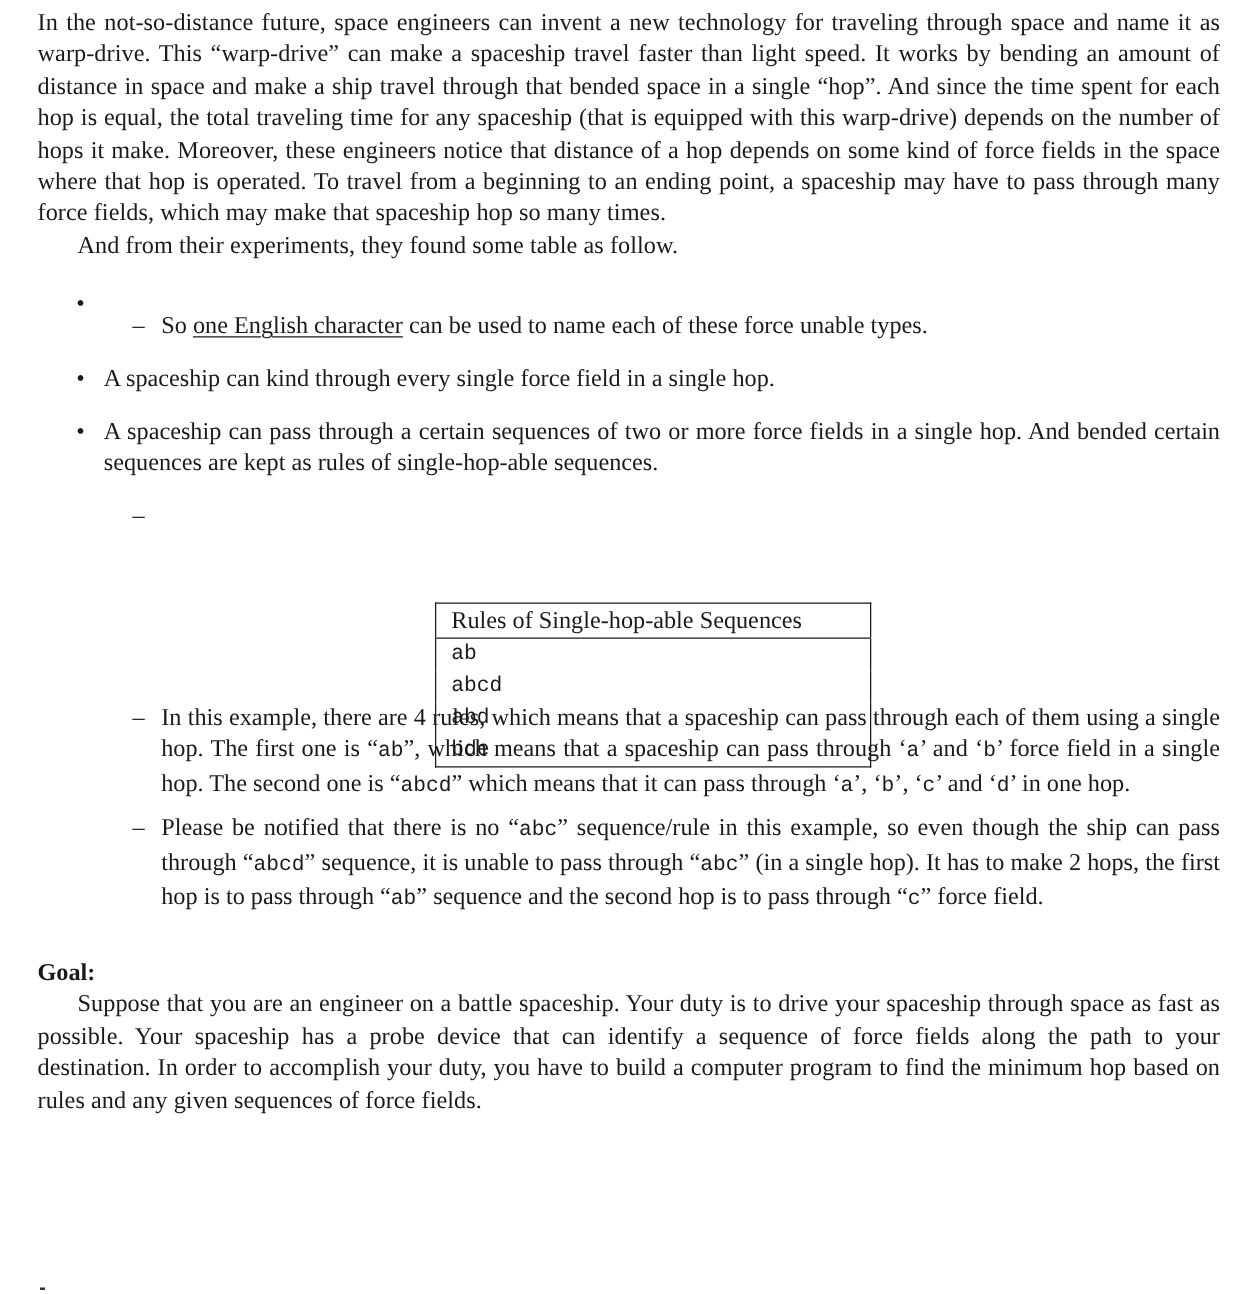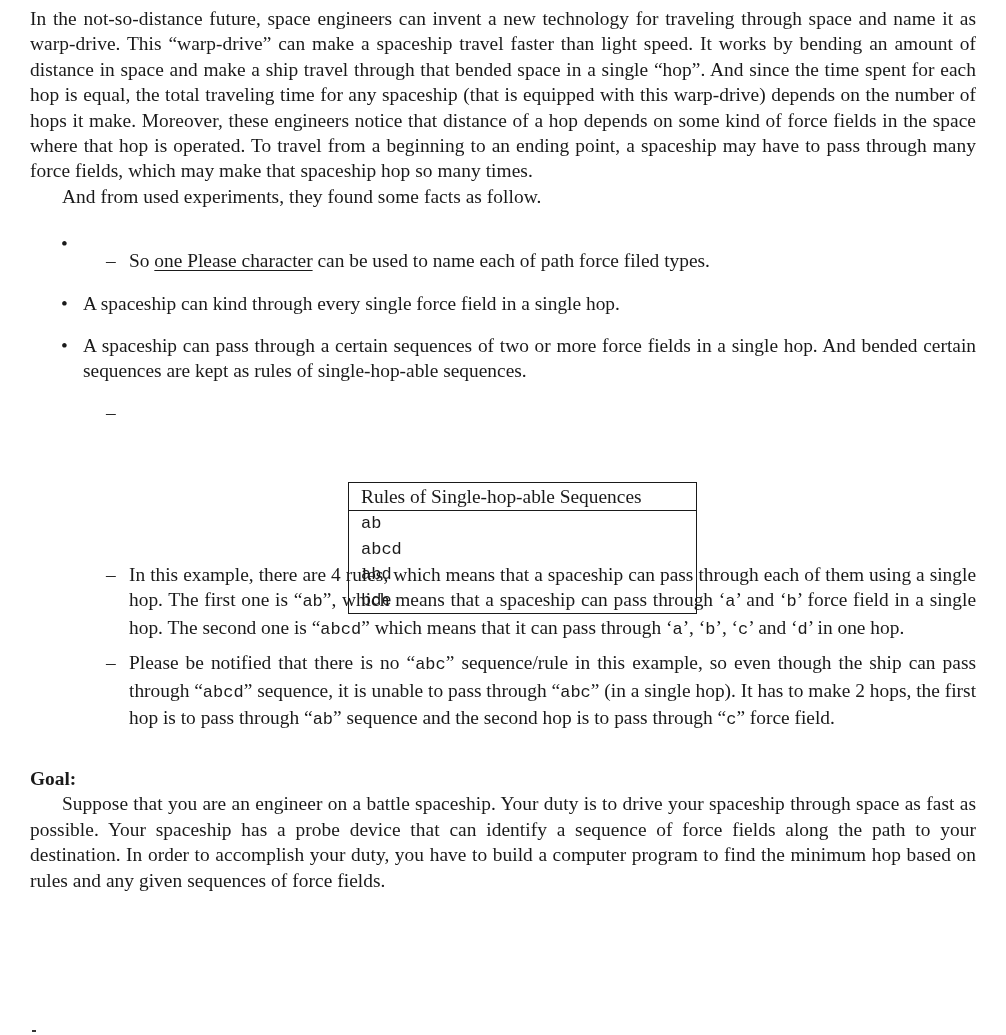--- a/index.html
+++ b/index.html
@@ -31,31 +31,31 @@
     table.rules td { padding: 0 12px; height: 25.5px; font-family: "Liberation Mono", monospace; font-size: 17px; }
     .goal { font-family: Liberation Serif, serif; font-weight: bold; font-size: 19.4px; line-height: 25px; }
     .stub { position: absolute; left: 32px; top: 1030px; width: 4px; height: 2px; background: #333; }
   </style>
 </head>
 <body>
 
 <div class="page">
 
   <p class="p first">In the not-so-distance future, space engineers can invent a new technology for traveling through space and name it as warp-drive. This “warp-drive” can make a spaceship travel faster than light speed. It works by bending an amount of distance in space and make a ship travel through that bended space in a single “hop”.  And since the time spent for each hop is equal, the total traveling time for any spaceship (that is equipped with this warp-drive) depends on the number of hops it make. Moreover, these engineers notice that distance of a hop depends on some kind of force fields in the space where that hop is operated.  To travel from a beginning to an ending point, a spaceship may have to pass through many force fields, which may make that spaceship hop so many times.</p>
-  <p class="p indent">And from used experiments, they found some facts as follow.</p>
+  <p class="p indent">And from their experiments, they found some table as follow.</p>
 
   <div style="height:22px"></div>
   <div class="li1">
     <span class="bullet">•</span>
   </div>
 
   <div style="height:17px"></div>
   <div class="li2">
     <span class="dash">–</span>
-    <span>So </span><span class="u">one Please character</span><span> can be used to name each of path force filed types.</span>
+    <span>So </span><span class="u">one English character</span><span> can be used to name each of these force unable types.</span>
   </div>
 
   <div style="height:17px"></div>
   <div class="li1">
     <span class="bullet">•</span>
     <span>A spaceship can kind through every single force field in a single hop.</span>
   </div>
 
   <div style="height:17px"></div>
   <div class="li1">

